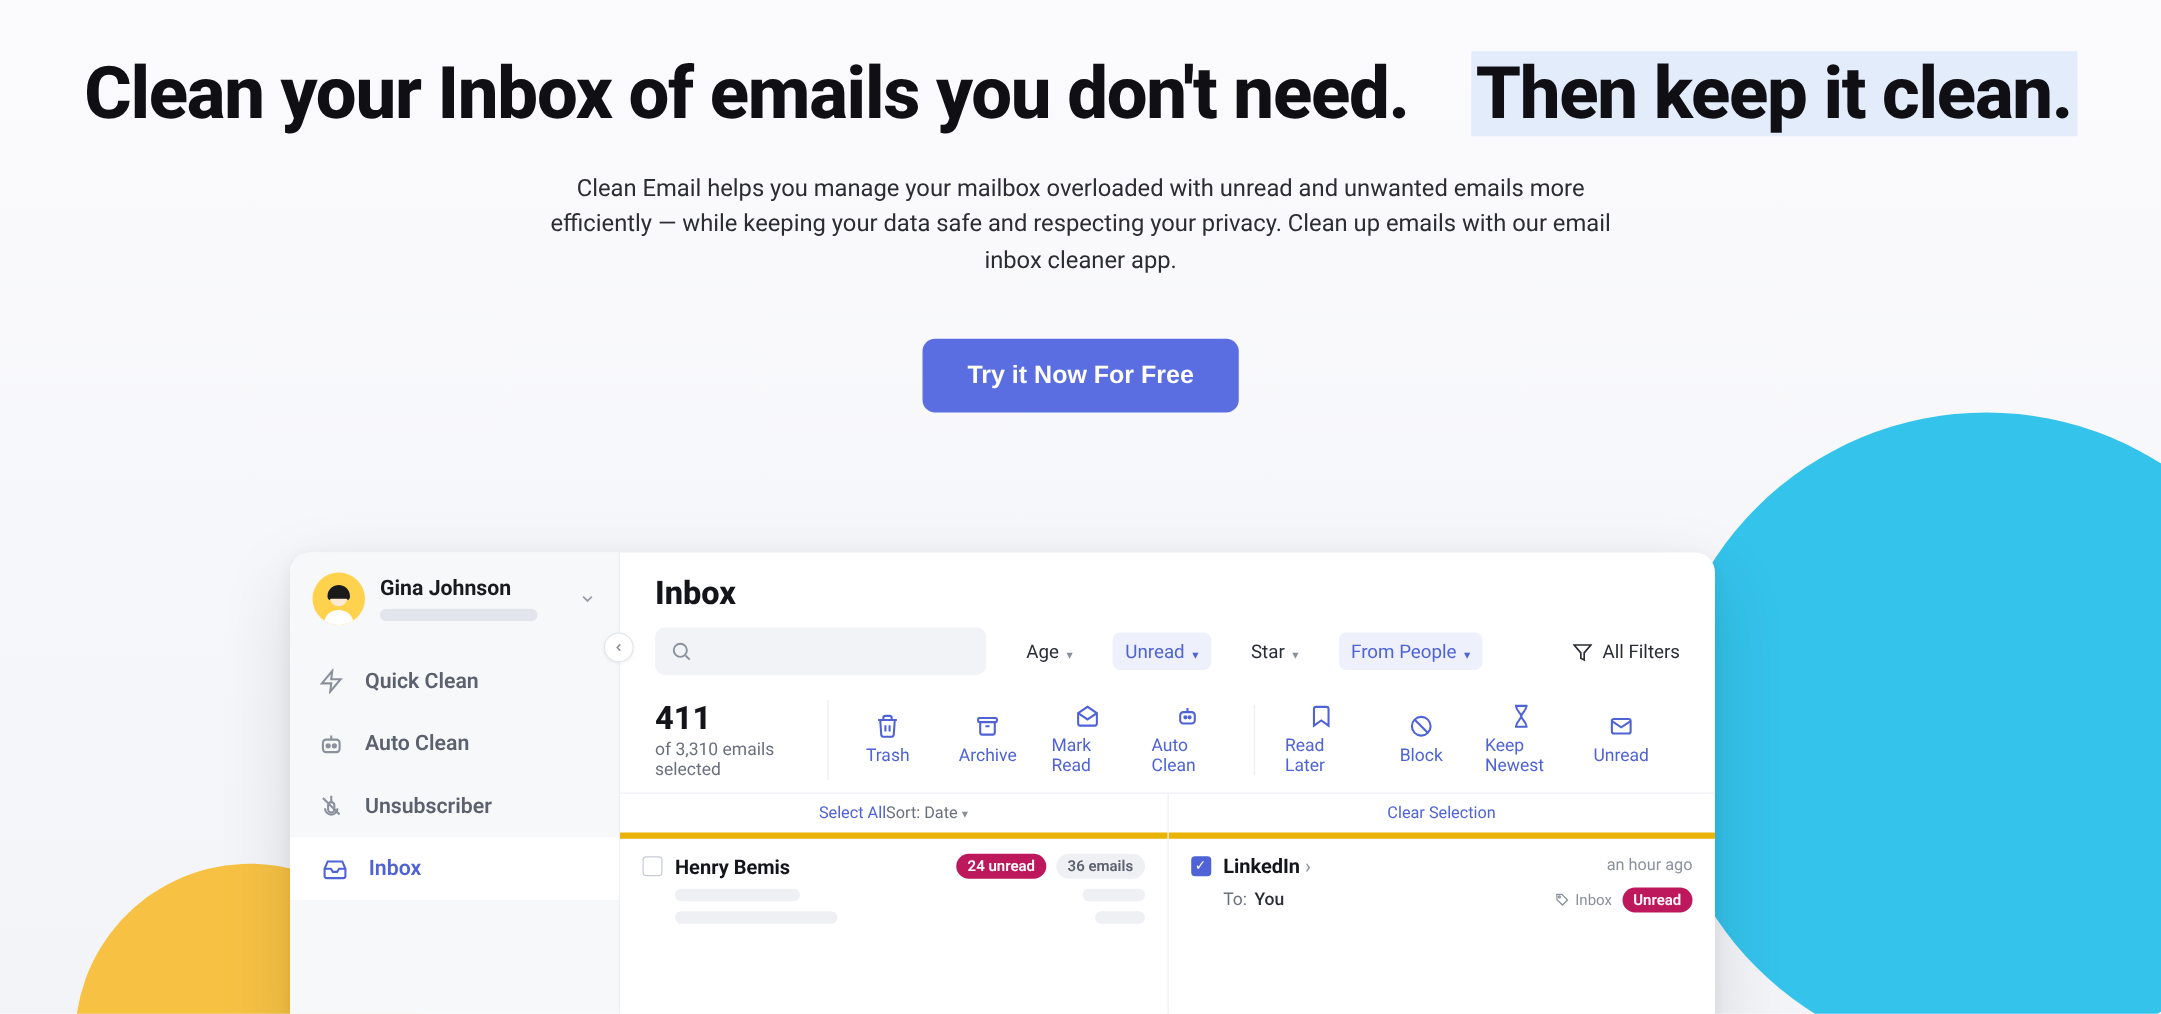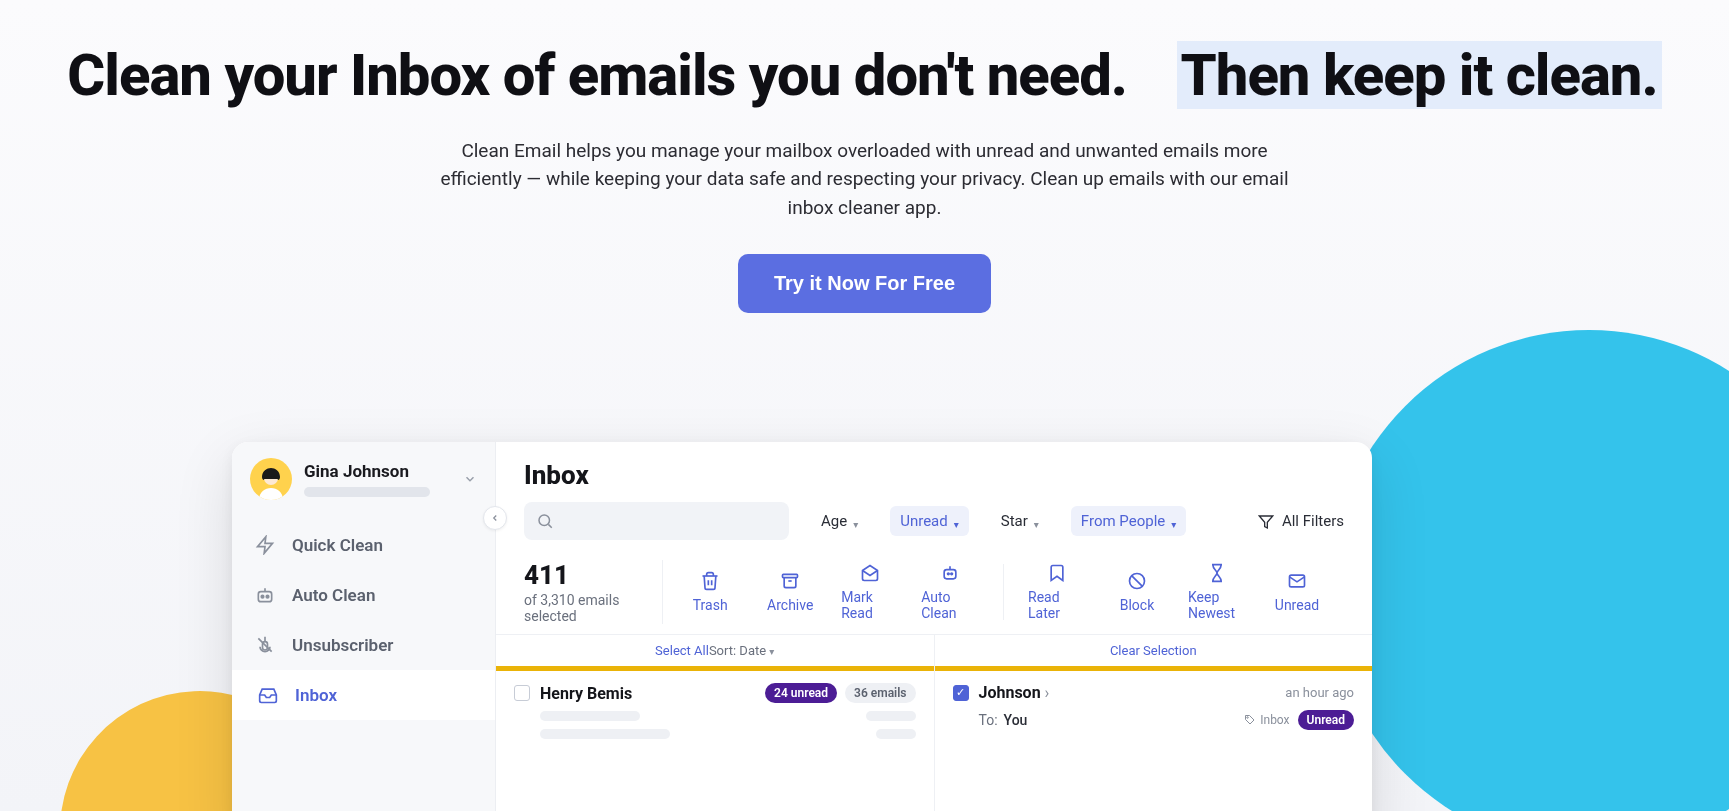--- a/index.html
+++ b/index.html
@@ -23,21 +23,21 @@
 .hero h1 .hl { background: #e3ecfb; padding: 0 4px; margin-left: 36px; }
 .hero p {
   margin: 28px auto 0;
   max-width: 880px;
   font-size: 19px;
   line-height: 1.5;
   color: #2c2c33;
 }
 .cta {
   display: inline-block;
-  margin-top: 32px;
+  margin-top: 49px;
   background: #5b6ee1;
   color: #fff;
   font-size: 20px;
   font-weight: 700;
   padding: 18px 36px;
   border-radius: 10px;
   border: none;
   cursor: pointer;
 }
 .blob-blue {
@@ -151,21 +151,21 @@
   border-bottom: 5px solid #eab308;
 }
 .pane-head .sort { color: #6a707d; }
 .email-row { padding: 12px 18px; display: flex; flex-direction: column; gap: 8px; }
 .email-top { display: flex; align-items: center; gap: 10px; }
 .checkbox { width: 16px; height: 16px; border: 1.5px solid #c7ccd6; border-radius: 3px; background: #fff; }
 .checkbox.checked { background: #4f63d6; border-color: #4f63d6; display: flex; align-items: center; justify-content: center; color: #fff; font-size: 11px; }
 .sender { font-weight: 700; font-size: 16px; color: #14151a; }
 .badges-right { margin-left: auto; display: flex; gap: 8px; align-items: center; }
 .badge { font-size: 12px; padding: 3px 9px; border-radius: 999px; font-weight: 600; }
-.badge.blue { background: #4c1d95; color: #fff; }
+.badge.blue { background: #be185d; color: #fff; }
 .badge.gray { background: #eef0f4; color: #5b616e; }
 .time-ago { font-size: 13px; color: #8a909c; }
 .sub-line { display: flex; align-items: center; gap: 6px; font-size: 14px; margin-left: 26px; }
 .sub-line .lbl { color: #6a707d; }
 .sub-line .val { color: #2a2d36; font-weight: 500; }
 .tag-row { margin-left: auto; display: flex; align-items: center; gap: 8px; }
 .tag-inbox { font-size: 12px; color: #8a909c; display: inline-flex; align-items: center; gap: 4px; }
 .placeholder-bar { height: 10px; background: #eef0f4; border-radius: 5px; }
 .ph-row { display: flex; align-items: center; gap: 10px; margin-left: 26px; }
 .caret-sm { font-size: 10px; color: #8a909c; }
@@ -388,21 +388,21 @@
       </div>
 
       <div class="pane">
         <div class="pane-head">
           <span>Clear Selection</span>
           <span></span>
         </div>
         <div class="email-row">
           <div class="email-top">
             <div class="checkbox checked">✓</div>
-            <div class="sender"><span>Johnson</span> <span style="font-weight:400;color:#8a909c">›</span></div>
+            <div class="sender"><span>LinkedIn</span> <span style="font-weight:400;color:#8a909c">›</span></div>
             <div class="badges-right">
               <span class="time-ago">an hour ago</span>
             </div>
           </div>
           <div class="sub-line">
             <span class="lbl">To:</span>
             <span class="val">You</span>
             <div class="tag-row">
               <span class="tag-inbox">
                 <svg width="12" height="12" viewBox="0 0 24 24" fill="none" stroke="currentColor" stroke-width="2">

